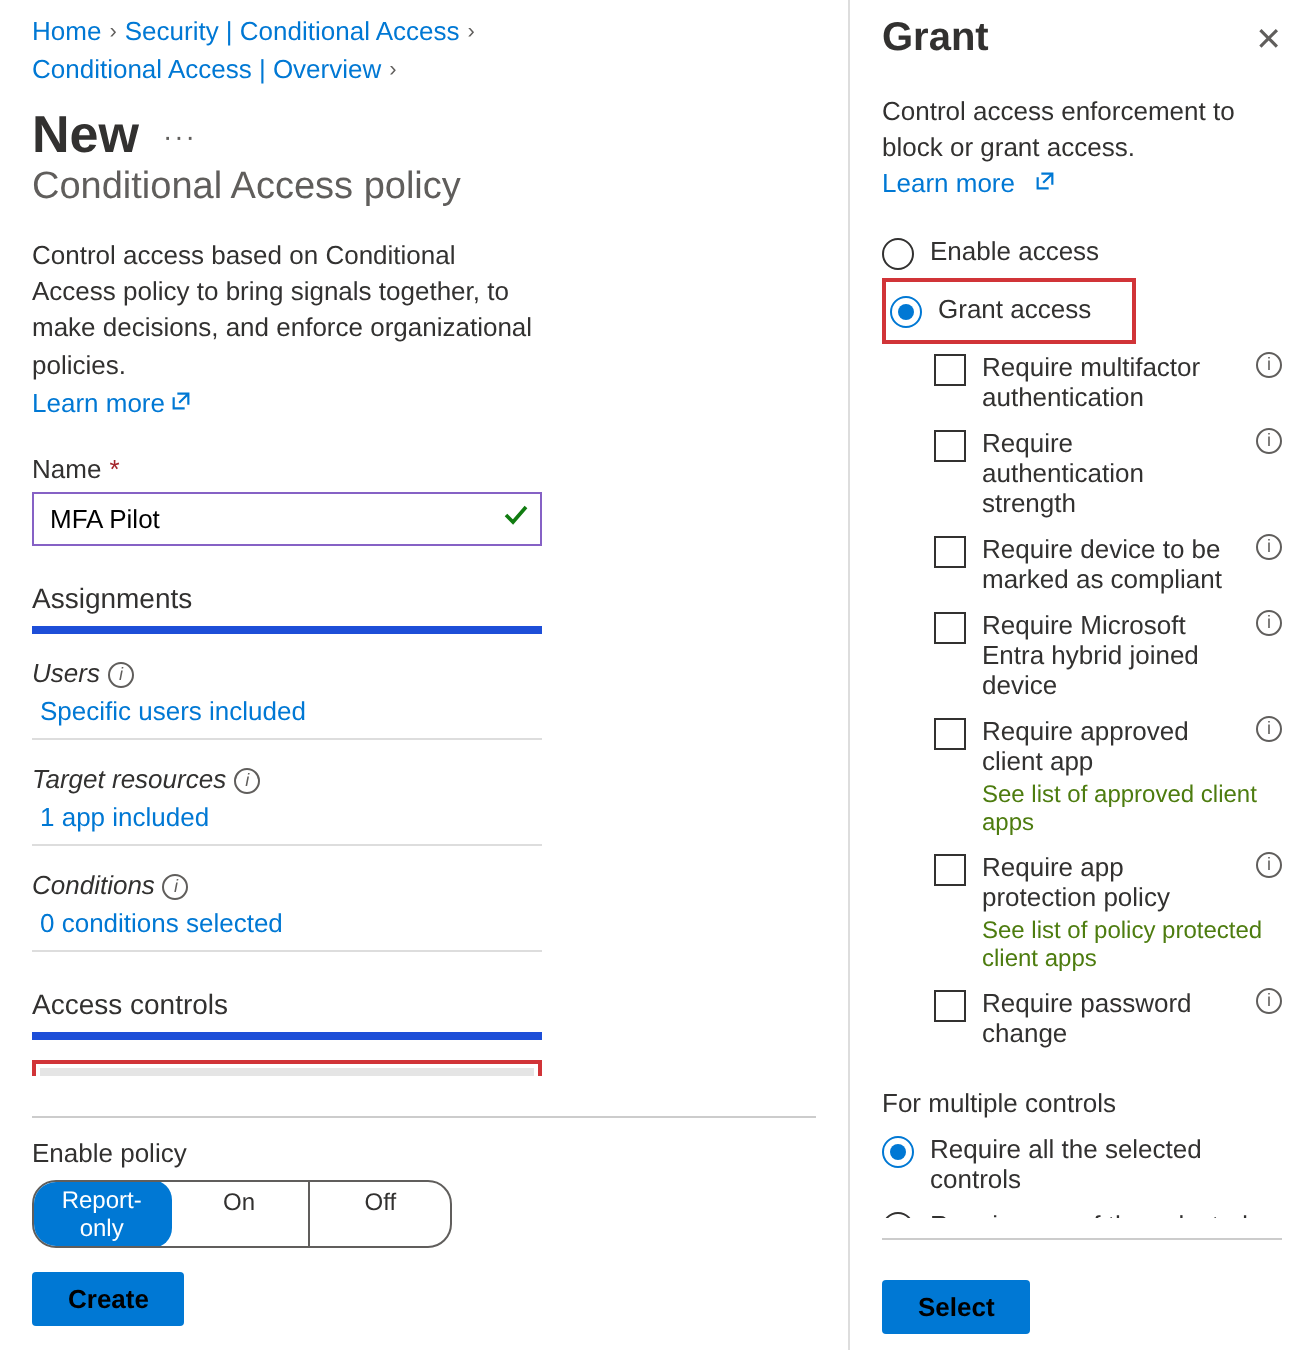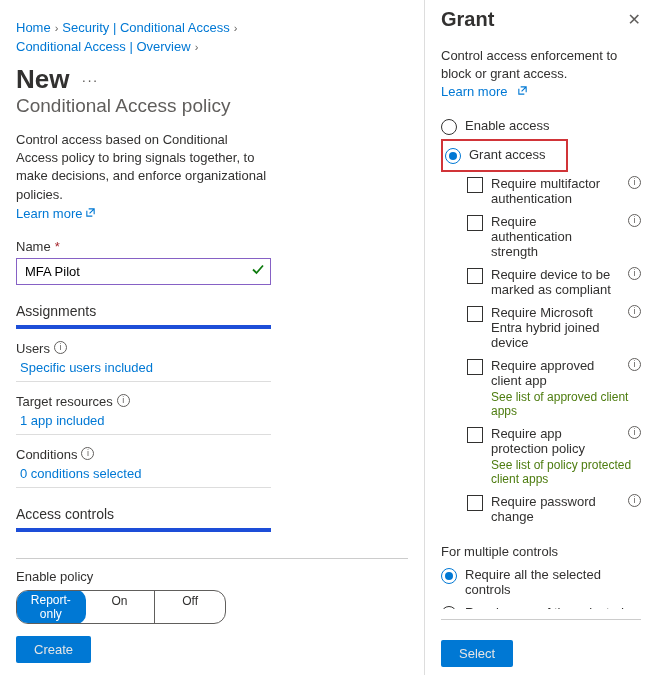--- a/index.html
+++ b/index.html
@@ -1,17 +1,17 @@
 <!DOCTYPE html>
 <html><head>
   <meta charset="utf-8">
   <style>
     * { box-sizing: border-box; margin: 0; padding: 0; }
     body { font-family: "Segoe UI", -apple-system, sans-serif; font-size: 13px; color: #323130; width: 653px; height: 675px; display: flex; background: #fff; overflow: hidden; }
-    .left-pane { width: 425px; flex-shrink: 0; border-right: 1px solid #ddd; position: relative; padding: 20px 16px 0 16px; display: flex; flex-direction: column; }
+    .left-pane { width: 425px; flex-shrink: 0; border-right: 1px solid #ddd; position: relative; padding: 8px 16px 0 16px; display: flex; flex-direction: column; }
     .right-pane { flex: 1; padding: 8px 12px 0 16px; display: flex; flex-direction: column; }
     .pane-content { flex: 1; overflow-y: auto; }
     
     .breadcrumb { display: flex; align-items: center; gap: 4px; font-size: 13px; flex-wrap: wrap; margin-bottom: 10px; }
     .breadcrumb .crumb { color: #0078d4; cursor: pointer; }
     .breadcrumb .chev { color: #605e5c; font-size: 11px; }
     
     .page-title-row { display: flex; align-items: center; gap: 8px; }
     .page-title { font-size: 26px; font-weight: 600; color: #323130; }
     .ellipsis { color: #605e5c; font-size: 14px; cursor: pointer; padding: 2px 4px; letter-spacing: 1px; }
@@ -23,32 +23,32 @@
     
     .label-row { display: flex; align-items: center; gap: 4px; font-size: 13px; margin-top: 18px; }
     .req { color: #a4262c; }
     .info-icon { display:inline-flex; align-items:center; justify-content:center; width:13px; height:13px; border:1px solid #605e5c; border-radius:50%; font-size:9px; color:#605e5c; cursor:default; }
     .text-input-wrap { position: relative; margin-top:4px; }
     .text-input { width: 100%; border: 1px solid #8661c5; padding: 5px 28px 5px 8px; font-size: 13px; outline: none; }
     .check-mark { position:absolute; right:6px; top:50%; transform:translateY(-50%); color:#107c10; }
     
     .section-head { font-size: 14px; margin-top: 18px; padding-bottom: 6px; border-bottom: 4px solid #1d4ed8; }
     .subsection { margin-top: 12px; }
-    .sub-label { display:flex; align-items:flex-start; gap:4px; font-size:13px; color:#323130; }
+    .sub-label { display:flex; align-items:flex-end; gap:4px; font-size:13px; color:#323130;font-style:italic; }
     .sub-link { color:#0078d4; font-size:13px; cursor:pointer; display:block; margin-top:4px; padding-bottom: 6px; padding-left:4px; border-bottom:1px solid #ddd; }
     .highlight-box { border: 2px solid #d13438; padding:2px; margin-top:10px; }
     .highlight-box .grant-block { background:#e5e5e5; padding:6px 4px 6px 4px; }
     
     .bottom-bar { border-top:1px solid #ccc; margin-top: 20px; padding: 10px 0 12px 0; }
     .enable-label { font-size:13px; margin-bottom:6px; }
     .toggle-group { display:flex; border:1px solid #605e5c; border-radius:12px; overflow:hidden; width:210px; font-size:12px;justify-content:flex-end; }
     .toggle-seg { flex:1; text-align:center; padding:3px 8px; cursor:pointer; border-right:1px solid #605e5c; }
     .toggle-seg:last-child { border-right:none; }
     .toggle-seg.active { background:#0078d4; color:#fff; border-radius:10px; margin: -1px; border-right:none; }
-    .btn-primary { background:#0078d4; color:#e5e5e5; border:none; padding:6px 18px; font-size:13px; border-radius:2px; cursor:pointer; margin-top:12px; font-weight:400; }
+    .btn-primary { background:#0078d4; color:#000000; border:none; padding:6px 18px; font-size:13px; border-radius:2px; cursor:pointer; margin-top:12px; font-weight:700; }
     
     .right-header { display:flex; align-items:center; justify-content:space-between; margin-bottom:16px; }
     .right-title { font-size:20px; font-weight:600; }
     .close-x { cursor:pointer; font-size:16px; color:#605e5c; }
     .right-intro { font-size:13px; line-height:1.4; margin-bottom:12px; }
     .radio-row, .check-row { display:flex; align-items:flex-start; gap:8px; font-size:13px; padding:4px 0; }
     .check-group { margin-left:26px; margin-bottom: 10px; }
     .check-row { justify-content:space-between; }
     .check-row .left { display:flex; gap:8px; align-items:flex-start; flex:1; }
     .radio { width:16px; height:16px; border-radius:50%; border:1px solid #323130; flex-shrink:0; position:relative; margin-top:1px; cursor:pointer; }

